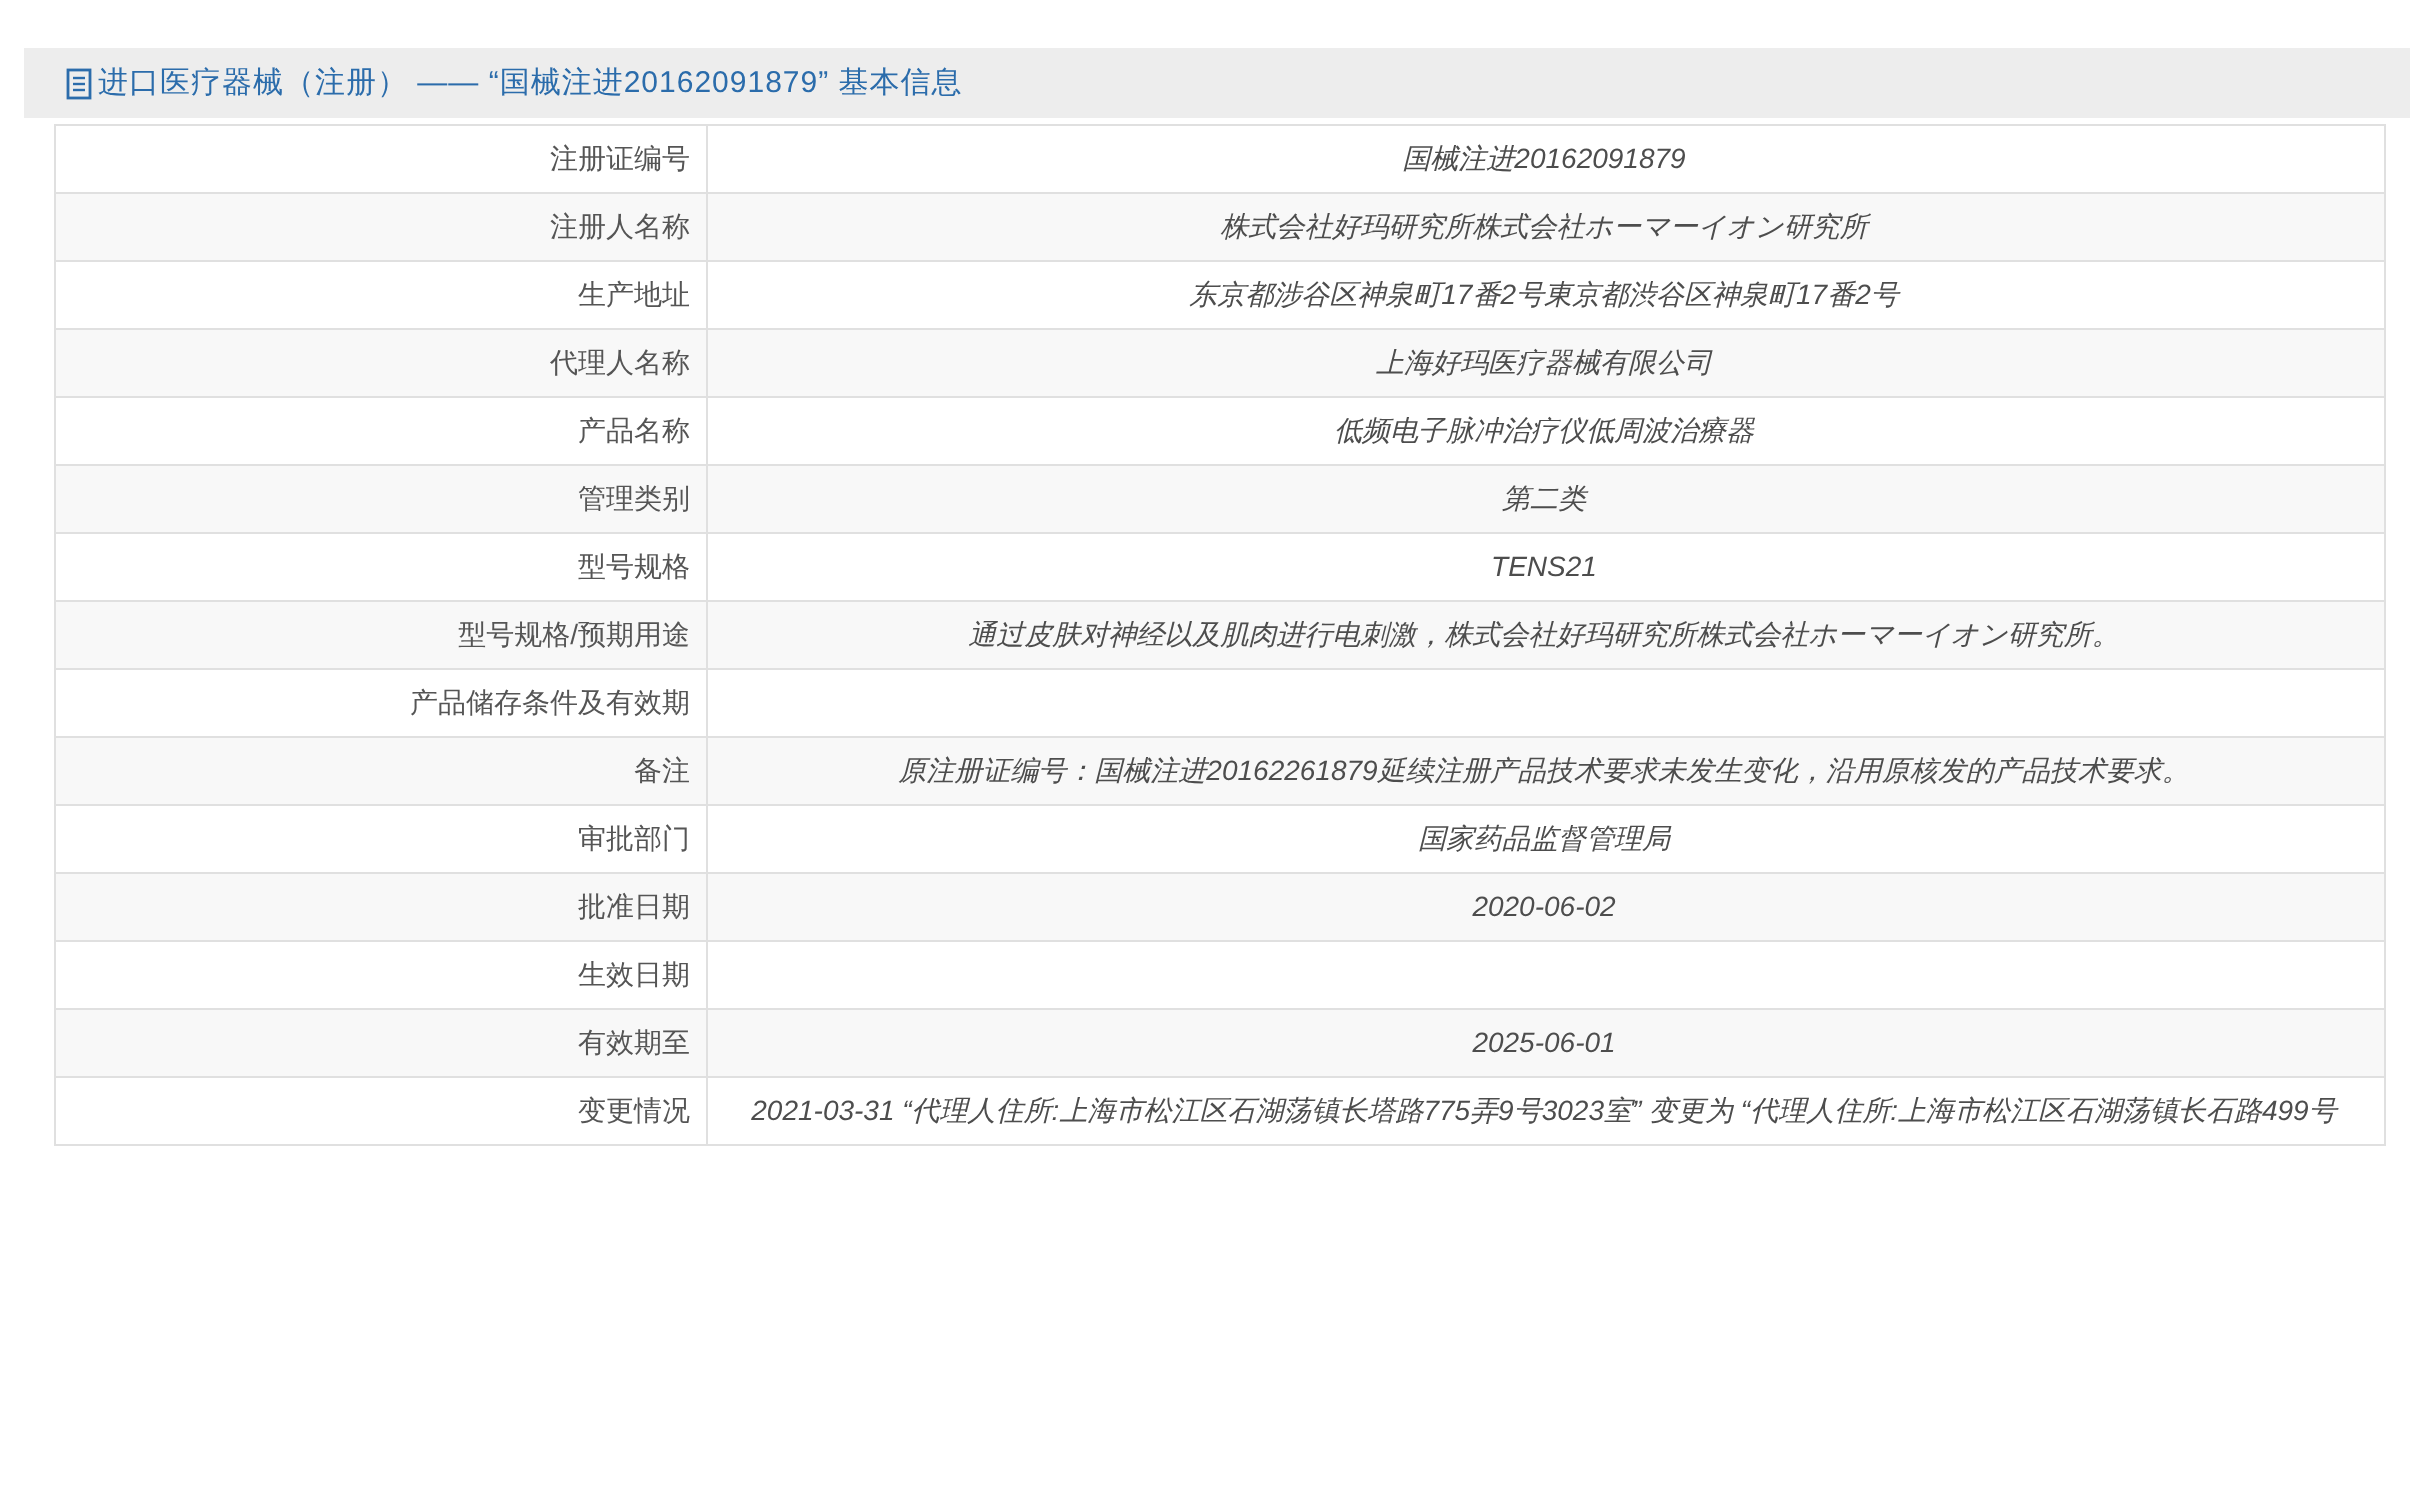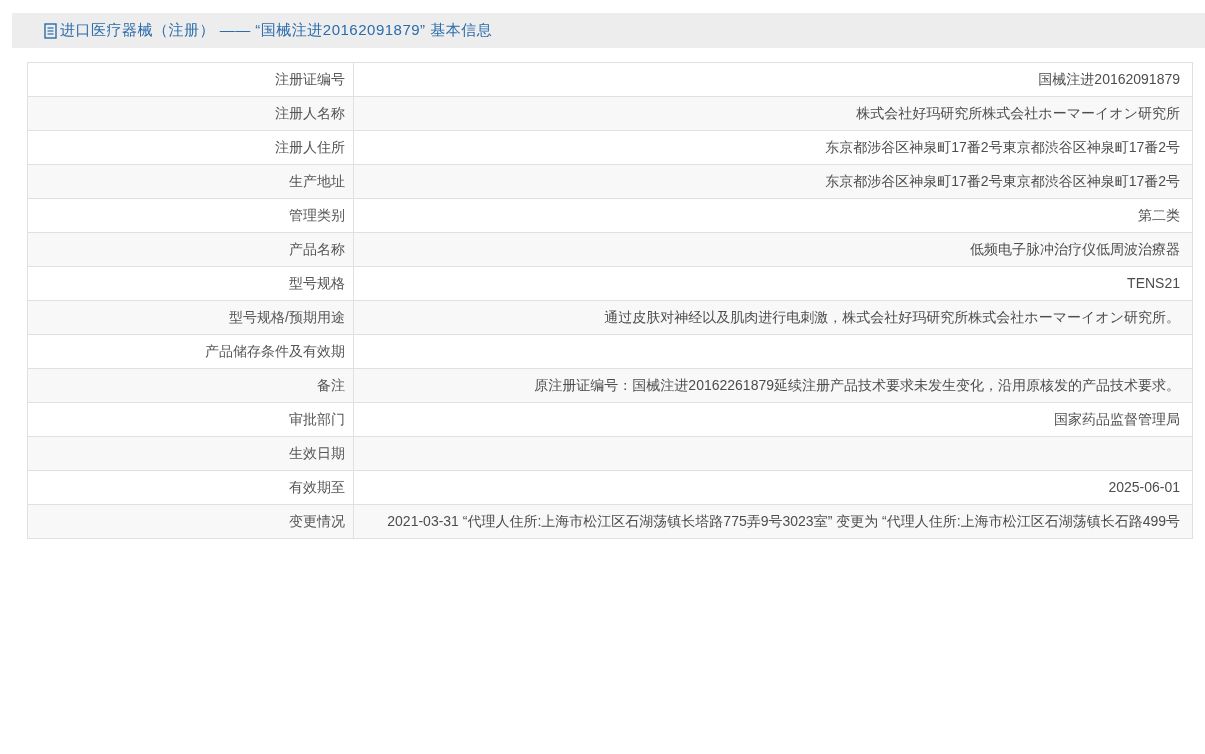--- a/index.html
+++ b/index.html
@@ -13,27 +13,27 @@
   }
   .page {
     position: relative;
     width: 1205px;
     height: 754px;
     overflow: hidden;
   }
   .header-bar {
     position: absolute;
     left: 12px;
-    top: 13px;
+    top: 24px;
     right: 0;
     height: 35px;
     background: #ededed;
     display: flex;
     align-items: center;
-    padding-left: 32px;
+    padding-left: 21px;
     box-sizing: border-box;
   }
   .header-bar .doc-icon {
     display: inline-block;
     width: 13px;
     height: 16px;
     margin-right: 3px;
     flex: 0 0 auto;
   }
   .page-title {
@@ -70,23 +70,24 @@
   }
   .info-table th {
     width: 316px;
     text-align: right;
     padding-right: 8px;
     color: #555555;
   }
   .info-table td {
     padding-left: 10px;
     padding-right: 12px;
-    text-align: right;
+    text-align: center;
     white-space: pre-line;
     word-break: break-all;
+    font-style: italic;
   }
 </style>
 </head>
 <body>
 
 <div class="page">
 
   <div class="header-bar">
     <span class="doc-icon">
       <svg width="13" height="16" viewBox="0 0 13 16" xmlns="http://www.w3.org/2000/svg">
@@ -103,34 +104,34 @@
     <tbody>
         <tr>
       <th>注册证编号</th>
       <td>国械注进20162091879</td>
     </tr>
         <tr>
       <th>注册人名称</th>
       <td>株式会社好玛研究所株式会社ホーマーイオン研究所</td>
     </tr>
         <tr>
-      <th>注册人住所</th>
-      <td>东京都涉谷区神泉町17番2号東京都渋谷区神泉町17番2号</td>
-    </tr>
-        <tr>
       <th>生产地址</th>
       <td>东京都涉谷区神泉町17番2号東京都渋谷区神泉町17番2号</td>
     </tr>
         <tr>
-      <th>管理类别</th>
-      <td>第二类</td>
+      <th>代理人名称</th>
+      <td>上海好玛医疗器械有限公司</td>
     </tr>
         <tr>
       <th>产品名称</th>
       <td>低频电子脉冲治疗仪低周波治療器</td>
+    </tr>
+        <tr>
+      <th>管理类别</th>
+      <td>第二类</td>
     </tr>
         <tr>
       <th>型号规格</th>
       <td>TENS21</td>
     </tr>
         <tr>
       <th>型号规格/预期用途</th>
       <td>通过皮肤对神经以及肌肉进行电刺激，株式会社好玛研究所株式会社ホーマーイオン研究所。</td>
     </tr>
         <tr>
@@ -139,20 +140,24 @@
     </tr>
         <tr>
       <th>备注</th>
       <td>原注册证编号：国械注进20162261879延续注册产品技术要求未发生变化，沿用原核发的产品技术要求。</td>
     </tr>
         <tr>
       <th>审批部门</th>
       <td>国家药品监督管理局</td>
     </tr>
         <tr>
+      <th>批准日期</th>
+      <td>2020-06-02</td>
+    </tr>
+        <tr>
       <th>生效日期</th>
       <td></td>
     </tr>
         <tr>
       <th>有效期至</th>
       <td>2025-06-01</td>
     </tr>
         <tr>
       <th>变更情况</th>
       <td>2021-03-31 “代理人住所:上海市松江区石湖荡镇长塔路775弄9号3023室” 变更为 “代理人住所:上海市松江区石湖荡镇长石路499号</td>

